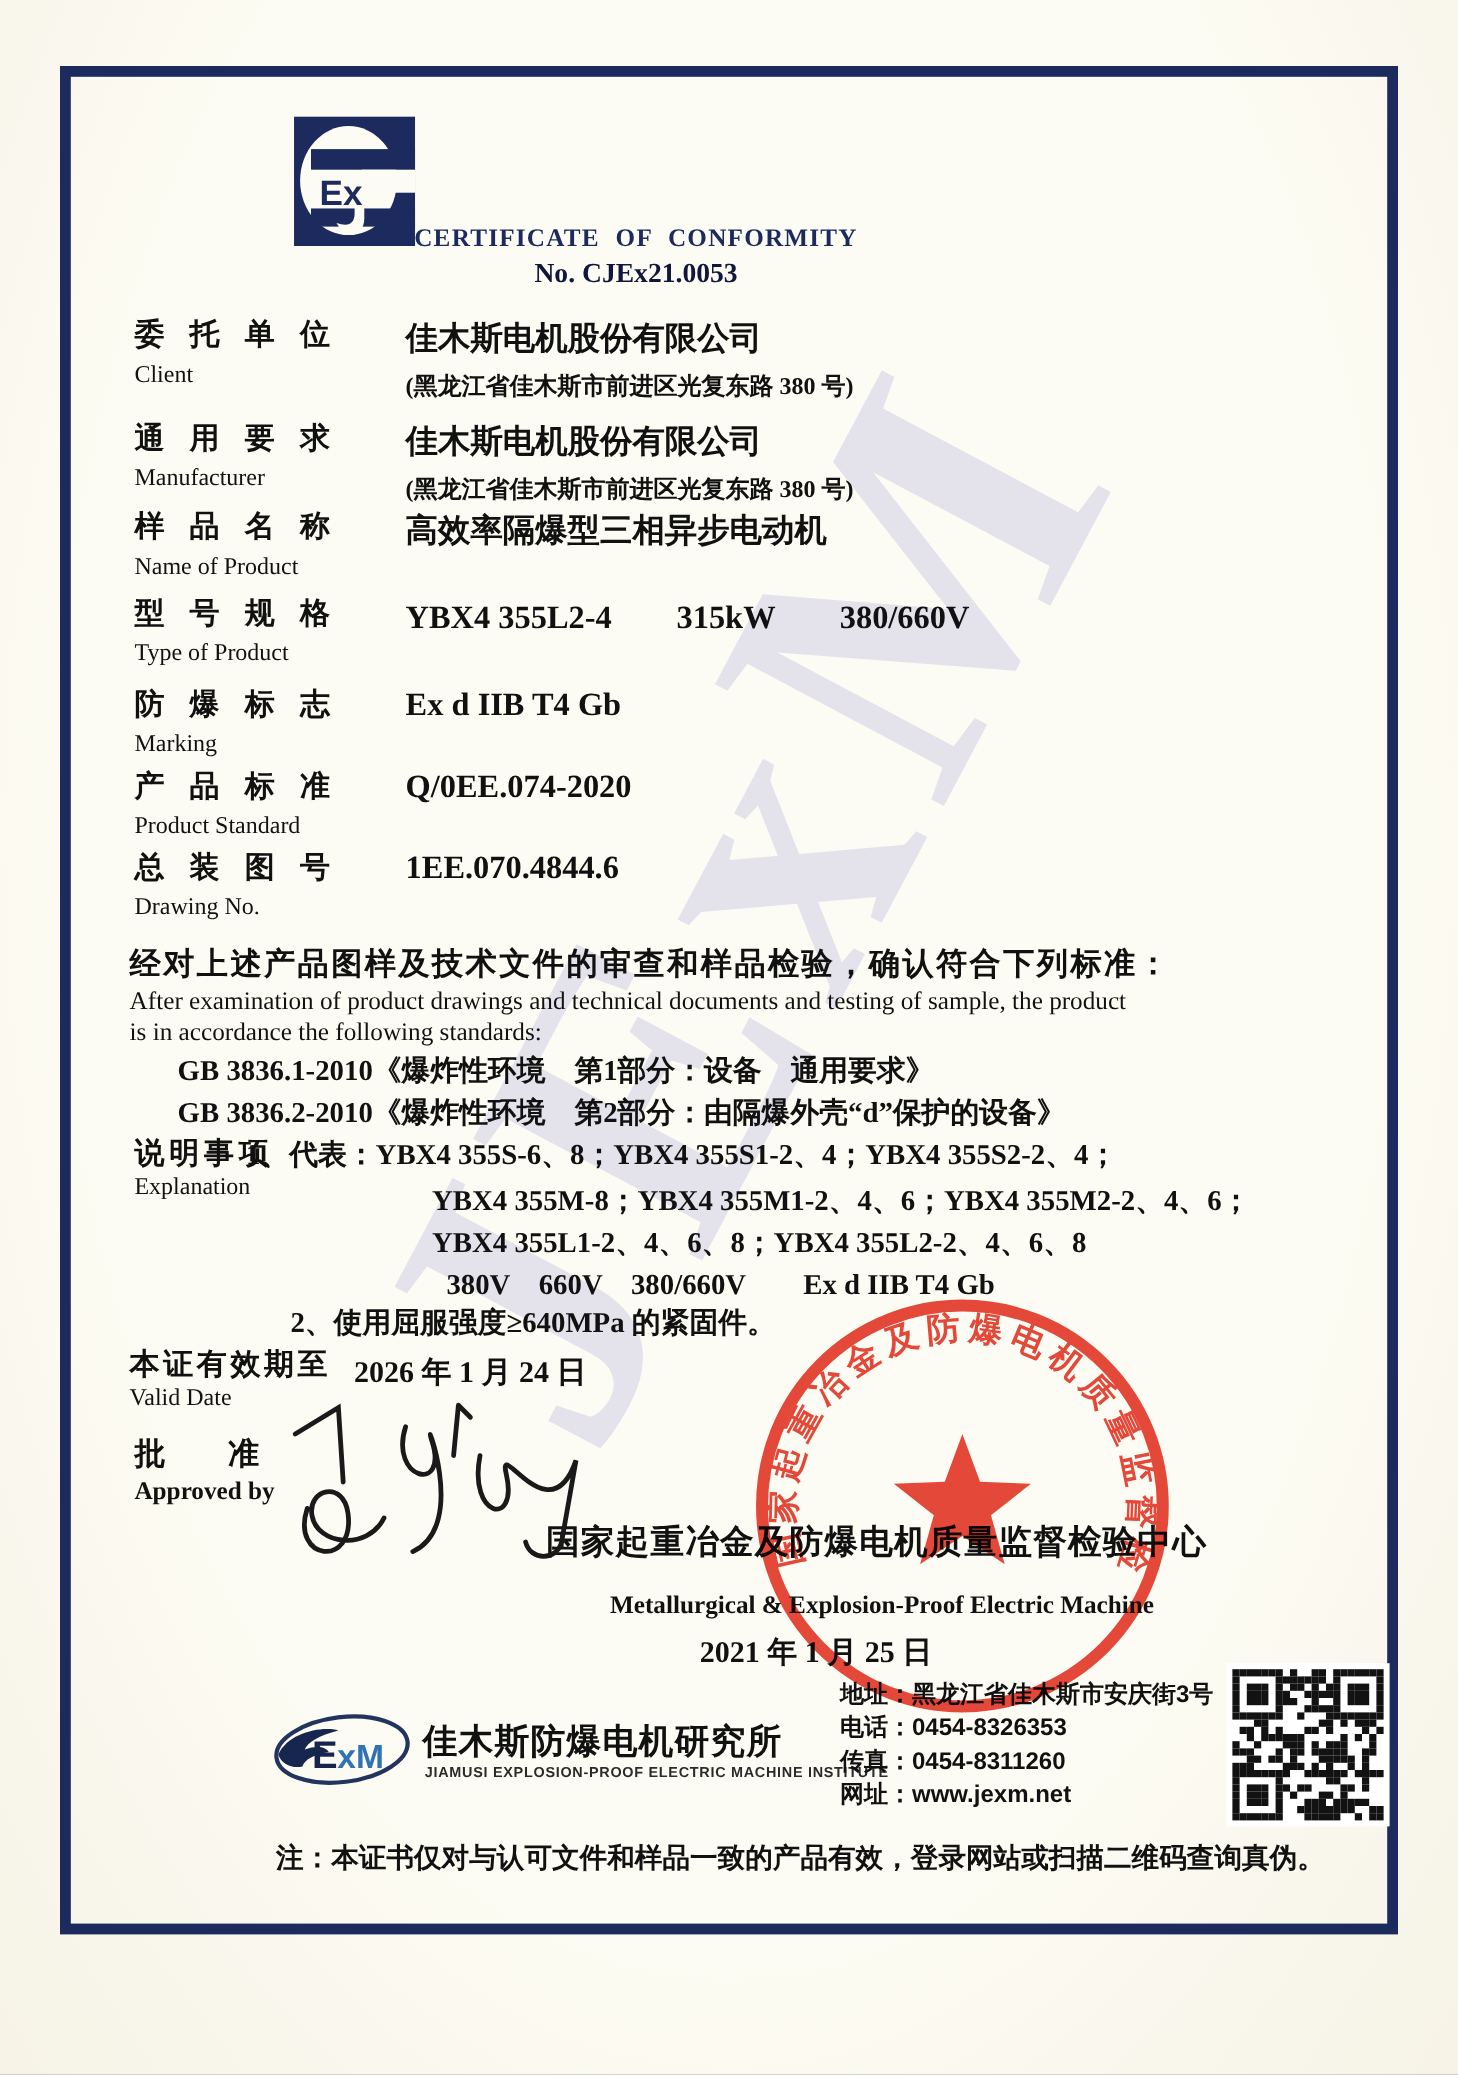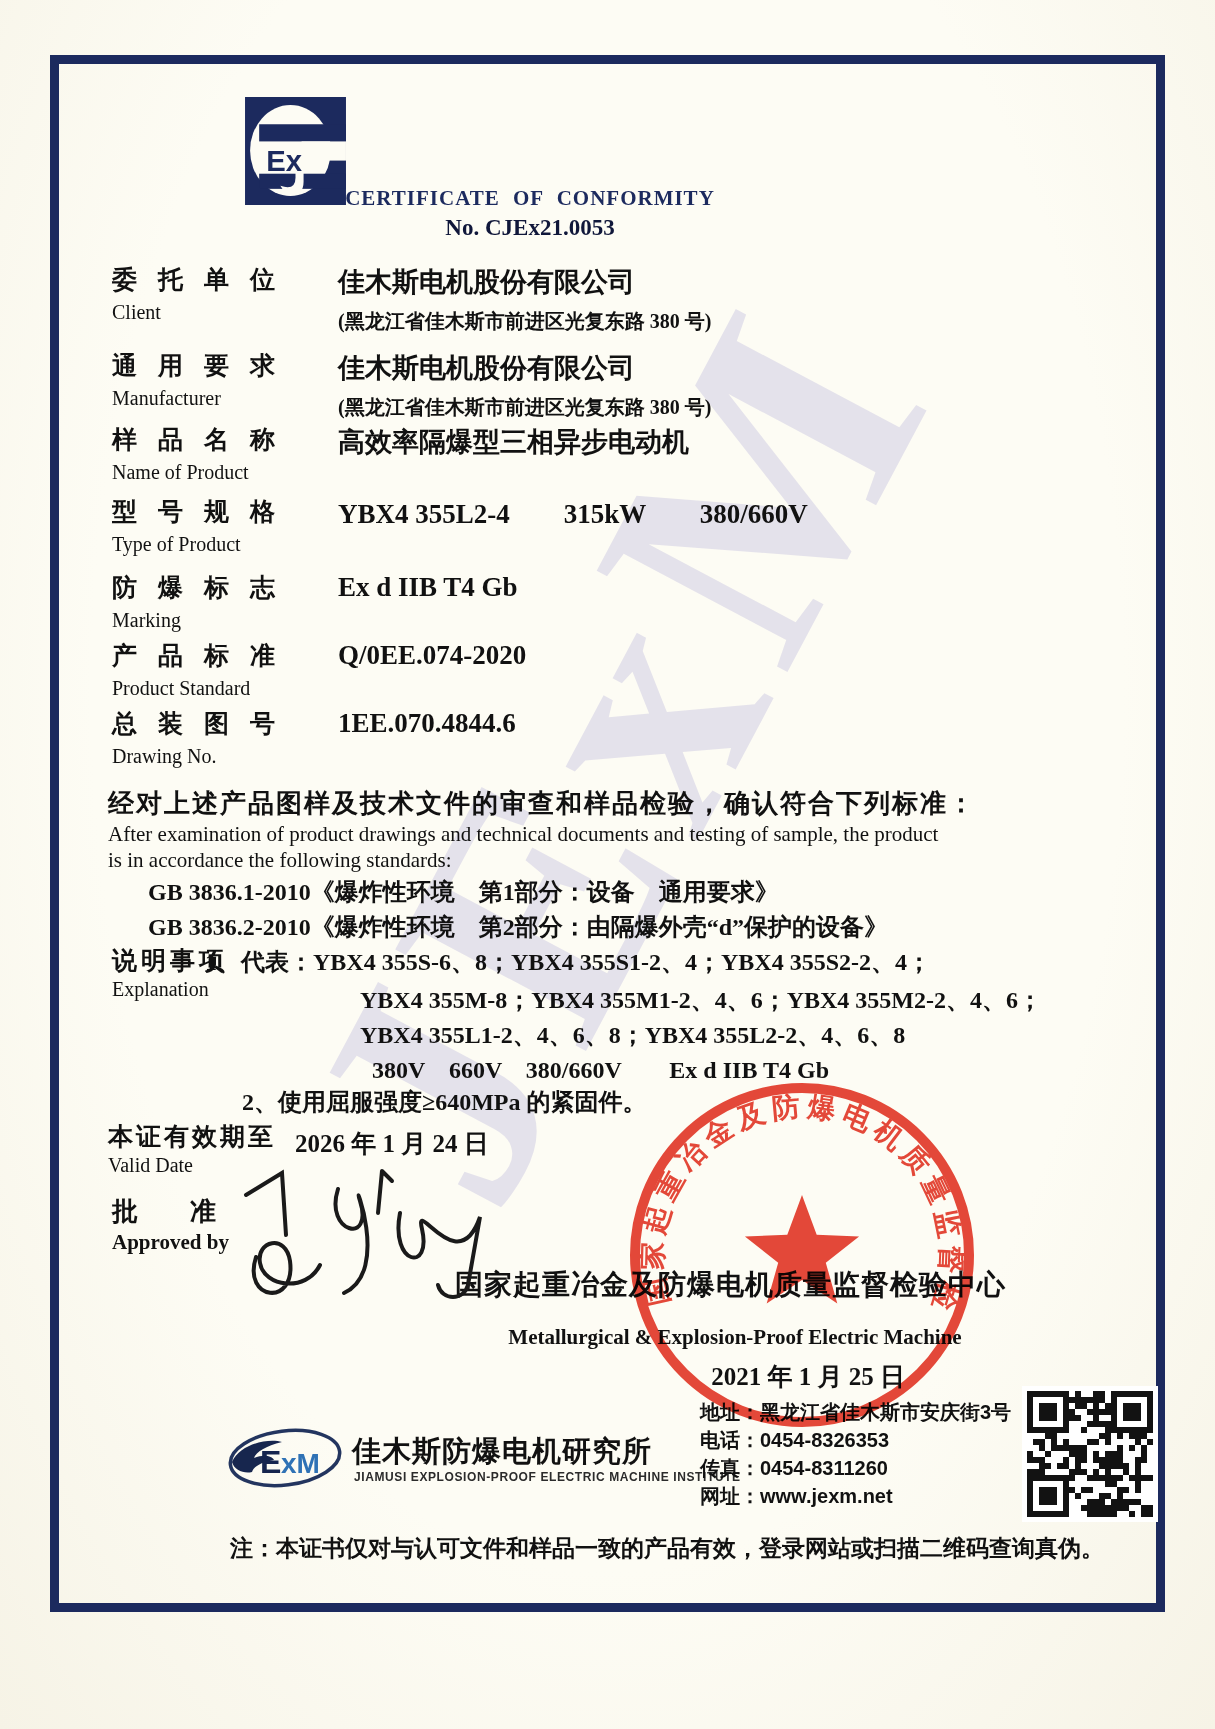--- a/index.html
+++ b/index.html
@@ -60,21 +60,21 @@
   .valid-cn { left:108px; top:1120px; font-size:25px; font-weight:bold; letter-spacing:3px; }
   .valid-en { left:108px; top:1154px; font-family:"Liberation Serif","DejaVu Serif",serif; font-size:20px; }
   .valid-val { left:295px; top:1127px; font-family:"Liberation Serif","DejaVu Serif",serif; font-size:25px; font-weight:bold; }
   .appr-cn { left:112px; top:1194px; font-size:26px; font-weight:bold; white-space:nowrap; }
   .appr-en { left:112px; top:1230px; font-family:"Liberation Serif","DejaVu Serif",serif; font-size:21px; font-weight:bold; }
   .signature { left:232px; top:1160px; width:270px; height:152px; z-index:3; }
   
   .auth-cn { left:455px; top:1266px; font-size:28px; font-weight:bold; letter-spacing:1px; white-space:nowrap; }
   .auth-en1,.auth-en2 { left:420px; width:630px; text-align:center; font-family:"Liberation Serif","DejaVu Serif",serif; font-size:21px; font-weight:bold; white-space:nowrap; }
   .auth-en1{top:1299px}.auth-en2{top:1325px}
-  .auth-date { left:455px; top:1360px; width:450px; text-align:right; font-family:"Liberation Serif","DejaVu Serif",serif; font-size:25px; font-weight:bold; }
+  .auth-date { left:455px; top:1360px; width:450px; text-align:center; font-family:"Liberation Serif","DejaVu Serif",serif; font-size:25px; font-weight:bold; }
   .stamp { left:622px; top:1075px; width:360px; height:360px; z-index:4; mix-blend-mode:multiply; opacity:.88; }
   
   .inst-logo { left:220px; top:1420px; width:126px; height:76px; }
   .inst-cn { left:352px; top:1432px; font-size:29px; font-weight:900; letter-spacing:1px; white-space:nowrap; }
   .inst-en { left:354px; top:1470px; font-size:12px; letter-spacing:.6px; color:#2b2b2b; font-weight:bold; white-space:nowrap; }
   .contact { left:700px; top:1398px; }
   .contact div { font-size:20px; font-weight:600; line-height:28px; white-space:nowrap; }
   .qr { left:1022px; top:1386px; width:136px; height:136px; background:#fff; padding:5px; }
   .qr-grid { display:grid; width:126px; height:126px; grid-template-rows:repeat(21,1fr); grid-template-columns:repeat(21,1fr); }
   .qr-grid i { background:#121212; }

